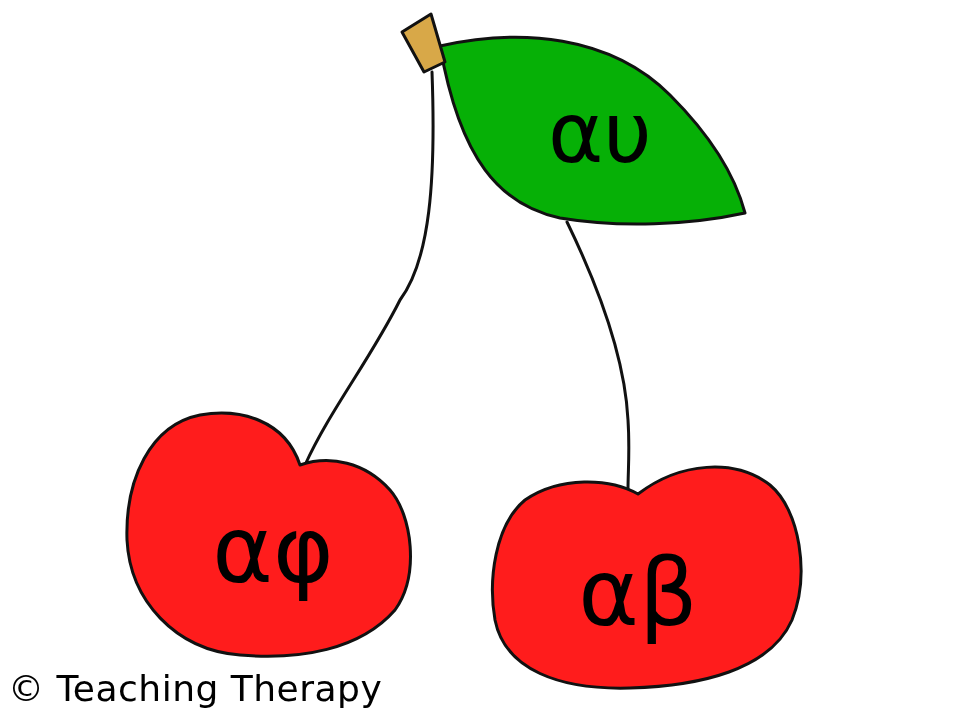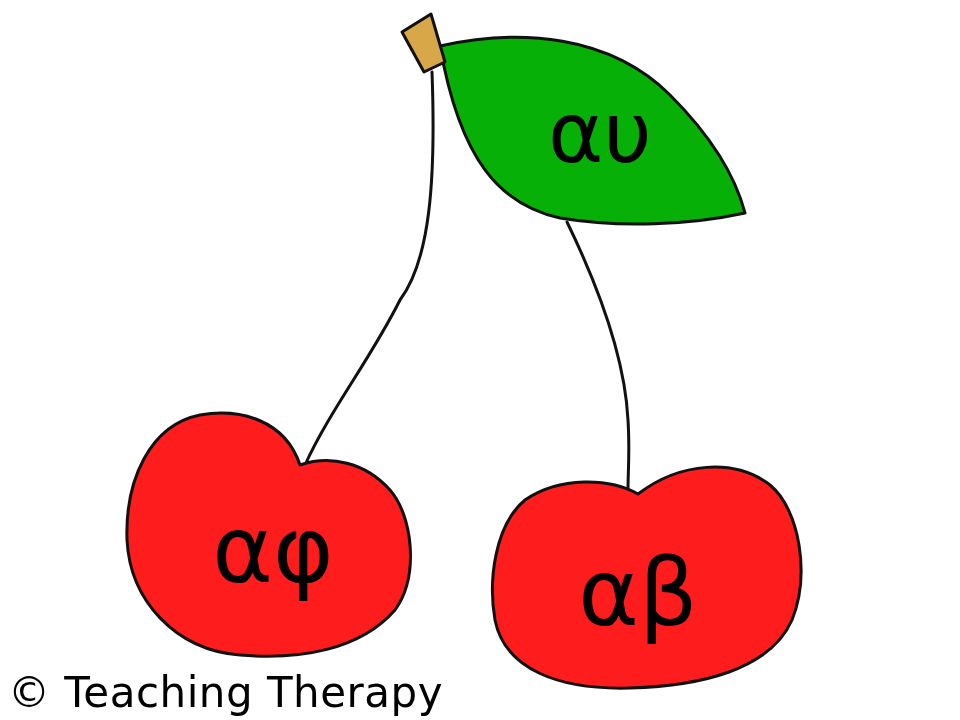--- a/index.html
+++ b/index.html
@@ -7,21 +7,21 @@
   svg { position: absolute; left: 0; top: 0; }
   .label {
     font-family: "DejaVu Sans", sans-serif;
     fill: #000000;
   }
   .credit {
     position: absolute;
     left: 8px;
     top: 668px;
     font-family: "DejaVu Sans", sans-serif;
-    font-size: 42px;
+    font-size: 36px;
     color: #000000;
     letter-spacing: 0.5px;
   }
 </style>
 </head>
 <body>
 
 <svg width="960" height="720" viewBox="0 0 960 720">
 
   <path d="M432,72 C436,180 430,260 400,300 C370,360 330,410 305,465" fill="none" stroke="#111" stroke-width="3" stroke-linecap="round"></path>

